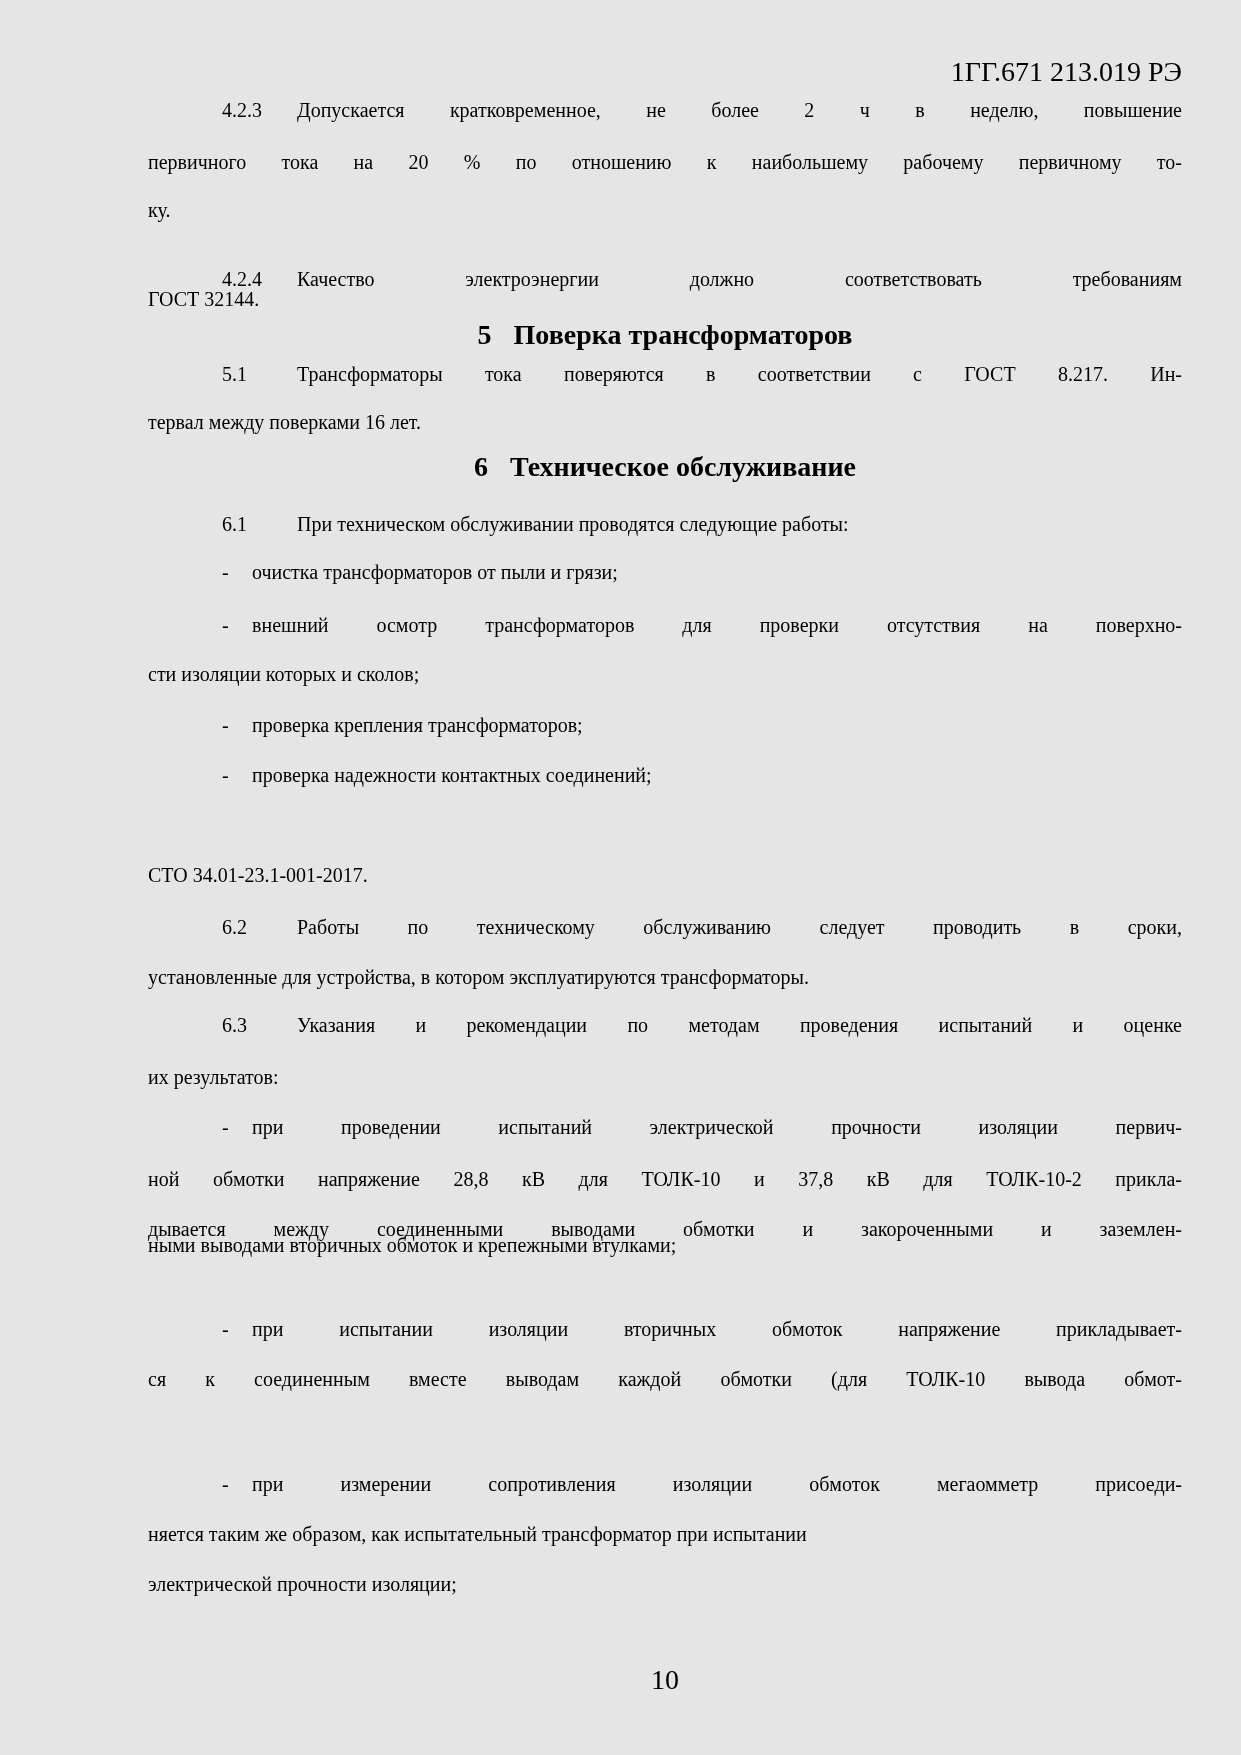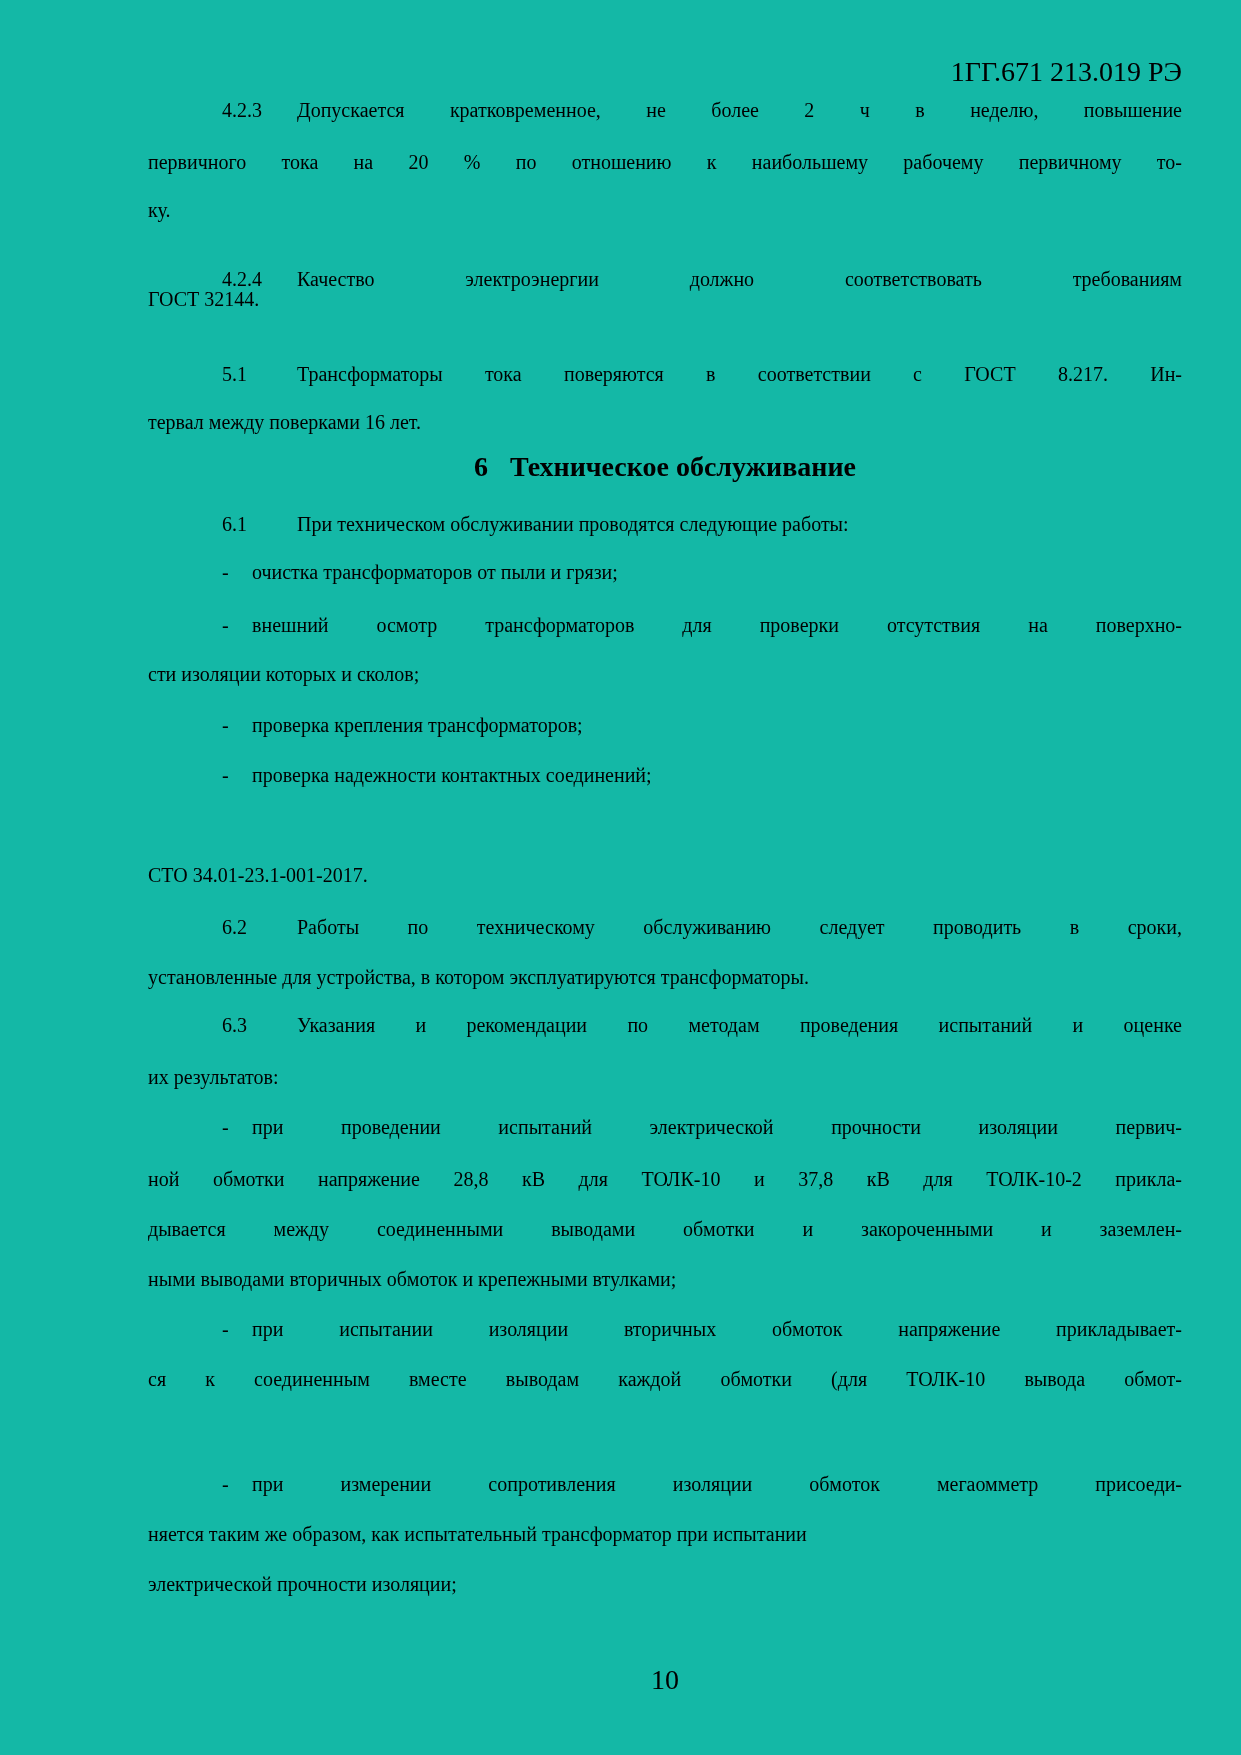--- a/index.html
+++ b/index.html
@@ -1,18 +1,18 @@
 <!DOCTYPE html>
 <html><head>
 <meta charset="utf-8">
 <style>
   html, body { margin: 0; padding: 0; background: #ffffff; }
   body { width: 1241px; height: 1755px; position: relative; overflow: hidden;
          font-family: "Liberation Serif", serif; color: #000; }
-  .page { position: absolute; left: 0; top: 0; width: 1241px; height: 1755px; background: #14b8a6; }
+  .page { position: absolute; left: 0; top: 0; width: 1241px; height: 1755px; background: #e5e5e5; }
   .ln { position: absolute; font-size: 20px; line-height: 34px; white-space: nowrap; height: 34px; }
   .full { left: 148px; width: 1034px; }
   .ind  { left: 222px; width: 960px; }
   .just { text-align: justify; text-align-last: justify; white-space: normal; overflow: hidden; }
   .n-tab { display: inline-block; width: 75px; }
   .dash { display: inline-block; width: 30px; }
   .hdr { position: absolute; right: 59px; font-size: 28px; line-height: 34px; white-space: nowrap; }
   .heading { position: absolute; left: 148px; width: 1034px; text-align: center; font-weight: bold;
              font-size: 28px; line-height: 34px; white-space: nowrap; }
   .heading .hnum { display: inline-block; margin-right: 22px; }
@@ -25,20 +25,21 @@
 
   <div class="hdr" style="top:55px;">1ГГ.671 213.019 РЭ</div>
 
   <div class="ln ind just" style="top:93px;"><span class="n-tab">4.2.3</span><span>Допускается кратковременное, не более 2 ч в неделю, повышение</span></div>
   <div class="ln full just" style="top:145px;">первичного тока на 20 % по отношению к наибольшему рабочему первичному то-</div>
   <div class="ln full" style="top:193px;">ку.</div>
 
   <div class="ln ind just" style="top:262px;"><span class="n-tab">4.2.4</span><span>Качество электроэнергии должно соответствовать требованиям</span></div>
   <div class="ln full" style="top:282px;">ГОСТ 32144.</div>
 
+  <div class="heading" style="top:318px;"><span class="hnum">5</span><span>Поверка трансформаторов</span></div>
 
   <div class="ln ind just" style="top:357px;"><span class="n-tab">5.1</span><span>Трансформаторы тока поверяются в соответствии с ГОСТ 8.217. Ин-</span></div>
   <div class="ln full" style="top:405px;">тервал между поверками 16 лет.</div>
 
   <div class="heading" style="top:450px;"><span class="hnum">6</span><span>Техническое обслуживание</span></div>
 
   <div class="ln ind" style="top:507px;"><span class="n-tab">6.1</span><span>При техническом обслуживании проводятся следующие работы:</span></div>
 
   <div class="ln ind" style="top:555px;"><span class="dash">-</span><span>очистка трансформаторов от пыли и грязи;</span></div>
   <div class="ln ind just" style="top:608px;"><span class="dash">-</span><span>внешний осмотр трансформаторов для проверки отсутствия на поверхно-</span></div>
@@ -49,21 +50,21 @@
 
   <div class="ln ind just" style="top:910px;"><span class="n-tab">6.2</span><span>Работы по техническому обслуживанию следует проводить в сроки,</span></div>
   <div class="ln full" style="top:960px;">установленные для устройства, в котором эксплуатируются трансформаторы.</div>
 
   <div class="ln ind just" style="top:1008px;"><span class="n-tab">6.3</span><span>Указания и рекомендации по методам проведения испытаний и оценке</span></div>
   <div class="ln full" style="top:1060px;">их результатов:</div>
 
   <div class="ln ind just" style="top:1110px;"><span class="dash">-</span><span>при проведении испытаний электрической прочности изоляции первич-</span></div>
   <div class="ln full just" style="top:1162px;">ной обмотки напряжение 28,8 кВ для ТОЛК-10 и 37,8 кВ для ТОЛК-10-2 прикла-</div>
   <div class="ln full just" style="top:1212px;">дывается между соединенными выводами обмотки и закороченными и заземлен-</div>
-  <div class="ln full" style="top:1262px;">ными выводами вторичных обмоток и крепежными втулками;</div>
+  <div class="ln full" style="top:1228px;">ными выводами вторичных обмоток и крепежными втулками;</div>
 
   <div class="ln ind just" style="top:1312px;"><span class="dash">-</span><span>при испытании изоляции вторичных обмоток напряжение прикладывает-</span></div>
   <div class="ln full just" style="top:1362px;">ся к соединенным вместе выводам каждой обмотки (для ТОЛК-10 вывода обмот-</div>
 
   <div class="ln ind just" style="top:1467px;"><span class="dash">-</span><span>при измерении сопротивления изоляции обмоток мегаомметр присоеди-</span></div>
   <div class="ln full" style="top:1517px;">няется таким же образом, как испытательный трансформатор при испытании</div>
   <div class="ln full" style="top:1567px;">электрической прочности изоляции;</div>
 
   <div class="pagenum" style="top:1663px;">10</div>
 </div>

